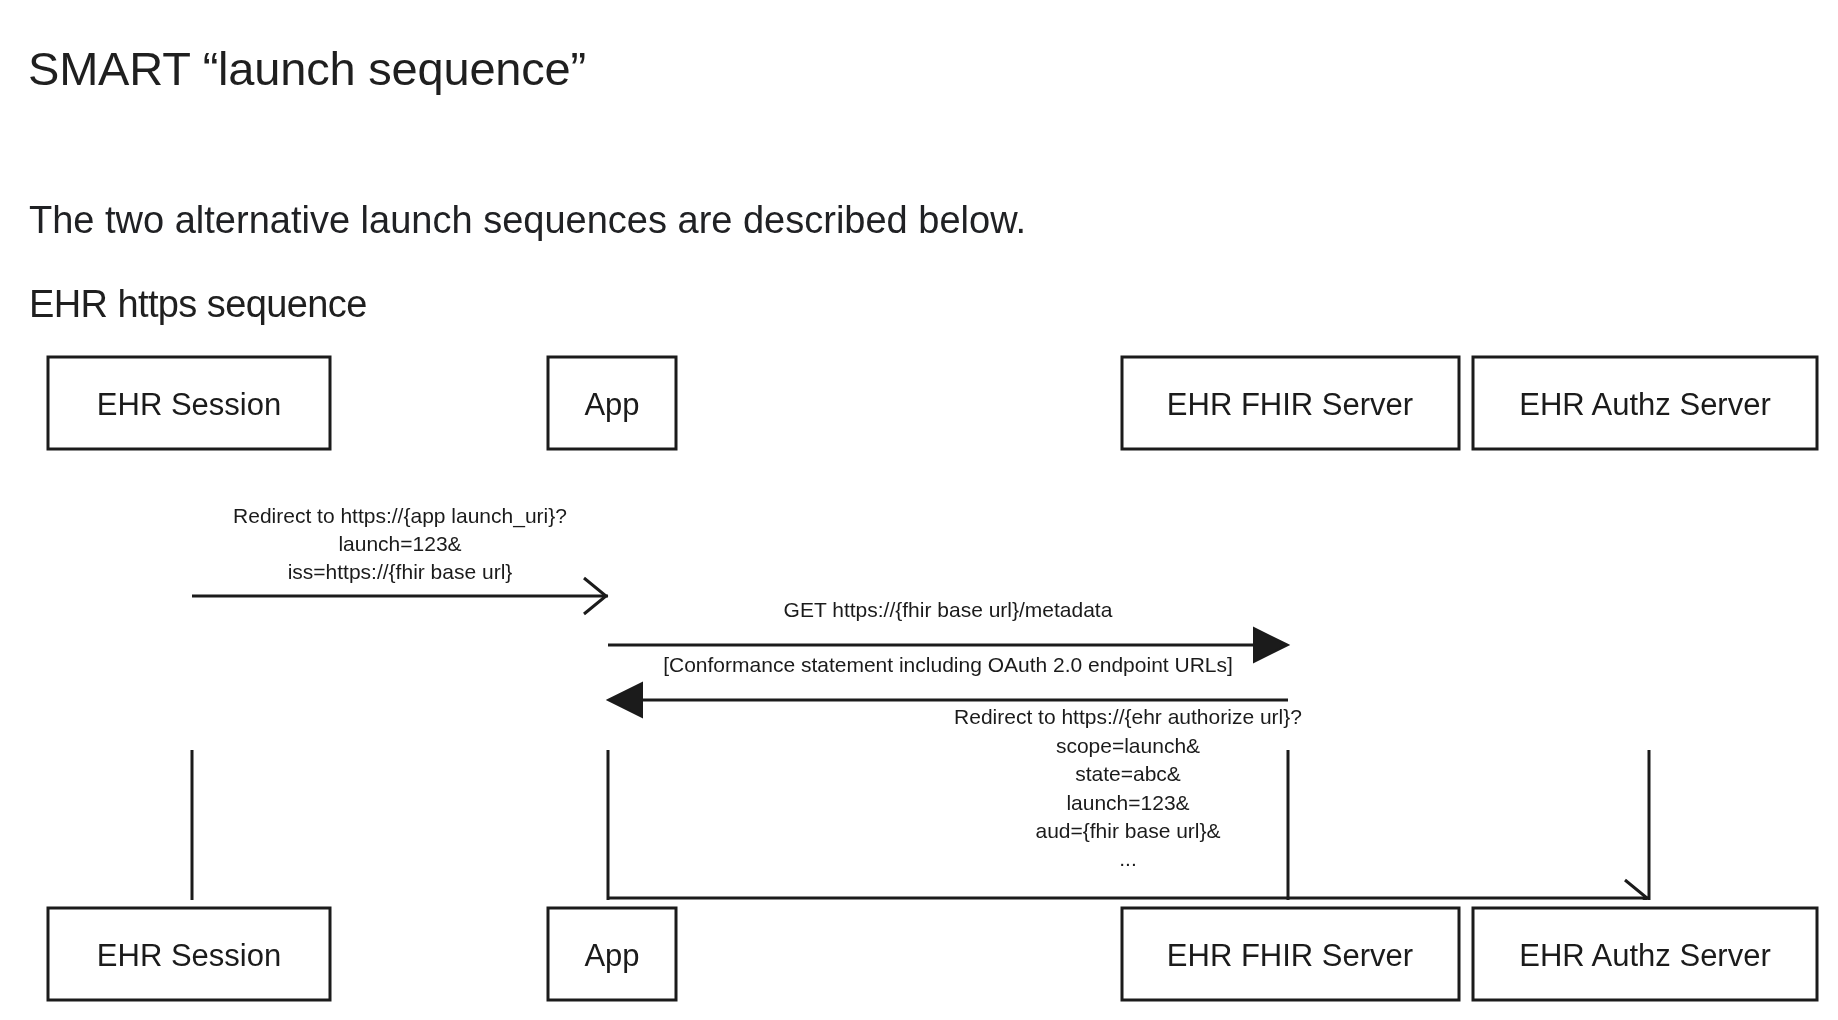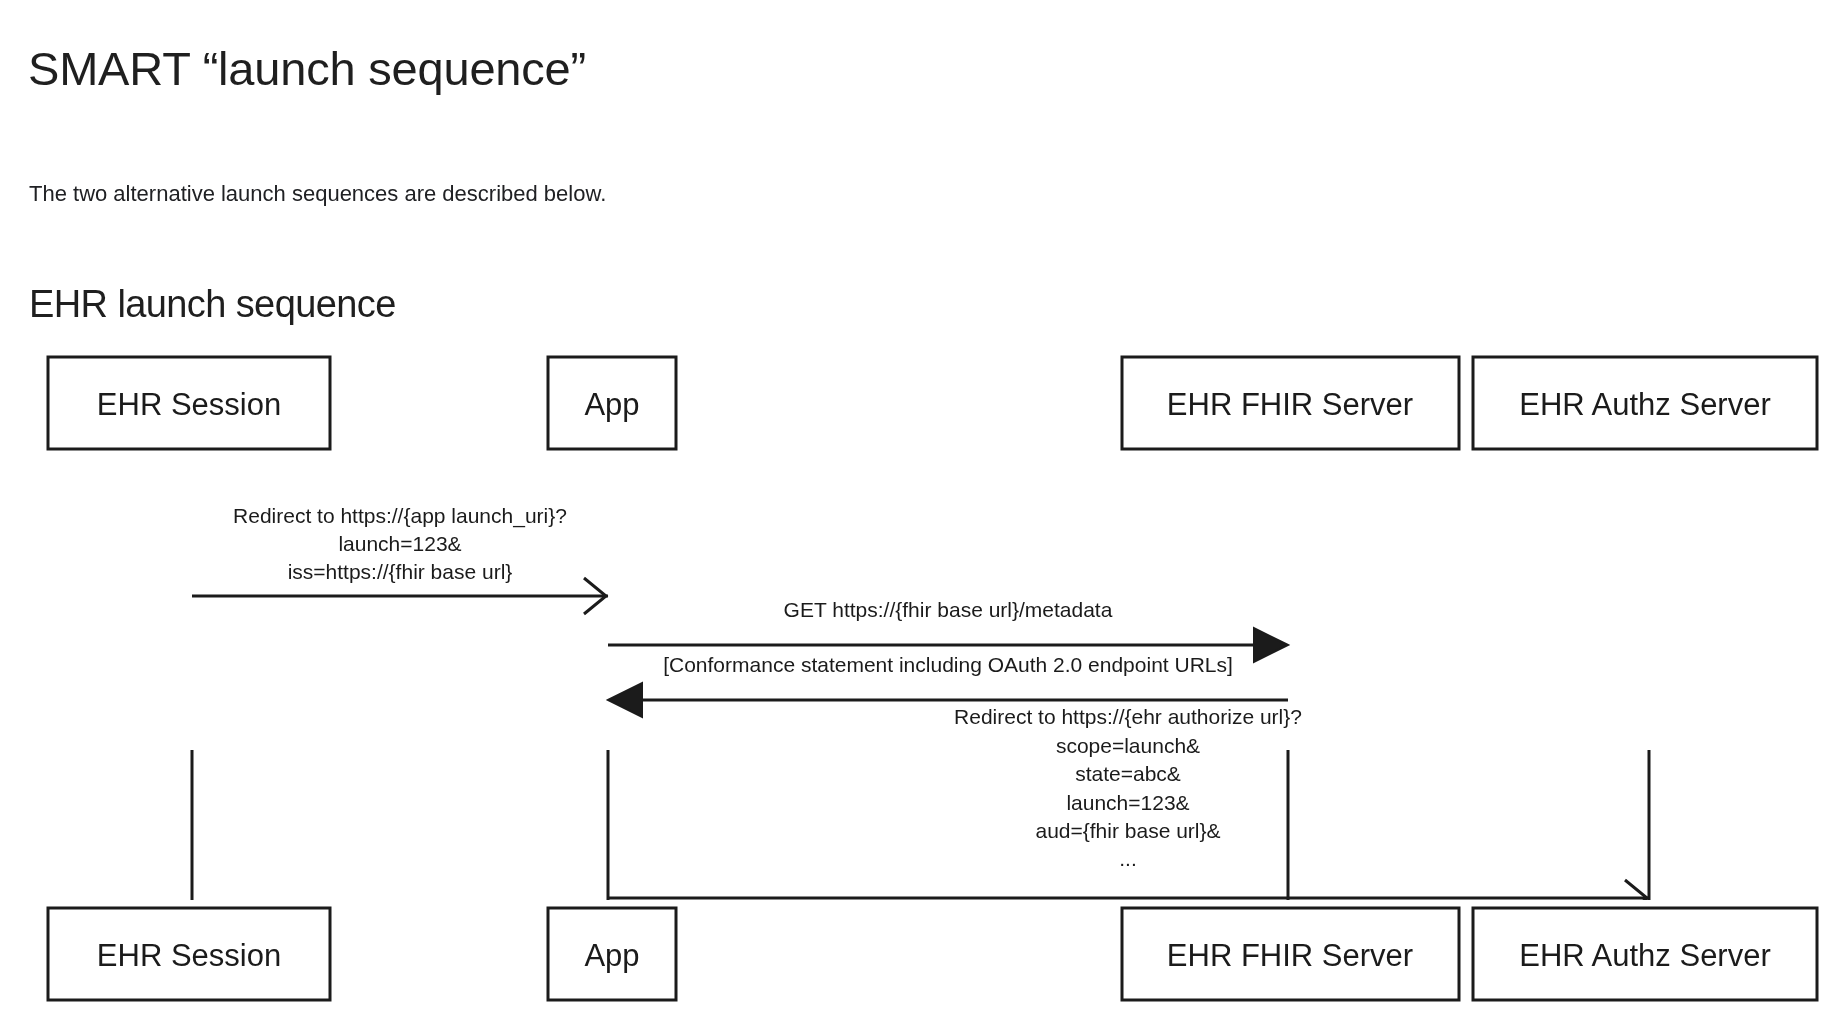--- a/index.html
+++ b/index.html
@@ -28,21 +28,21 @@
     font-weight: 400;
     letter-spacing: -0.2px;
     color: #1f1f1f;
     line-height: 1.2;
     white-space: nowrap;
   }
   .doc-paragraph {
     position: absolute;
     left: 29px;
     top: 158px;
-    font-size: 22px;
+    font-size: 38px;
     font-weight: 400;
     color: #202124;
     line-height: 1.3;
     white-space: nowrap;
   }
   .doc-subtitle {
     position: absolute;
     left: 29px;
     top: 250px;
     font-size: 38px;
@@ -76,21 +76,21 @@
 </style>
 </head>
 <body>
 
 <div class="page">
 
   <h1 class="doc-title">SMART “launch sequence”</h1>
 
   <p class="doc-paragraph">The two alternative launch sequences are described below.</p>
 
-  <h2 class="doc-subtitle">EHR launch sequence</h2>
+  <h2 class="doc-subtitle">EHR https sequence</h2>
 
   <div class="diagram">
     <svg width="1838" height="570" viewBox="0 0 1838 570" xmlns="http://www.w3.org/2000/svg">
 
       <g>
         <line x1="192" y1="420" x2="192" y2="928" stroke="#1b1b1b" stroke-width="3"></line>
         <line x1="608" y1="420" x2="608" y2="928" stroke="#1b1b1b" stroke-width="3"></line>
         <line x1="1288" y1="420" x2="1288" y2="928" stroke="#1b1b1b" stroke-width="3"></line>
         <line x1="1649" y1="420" x2="1649" y2="928" stroke="#1b1b1b" stroke-width="3"></line>
       </g>

